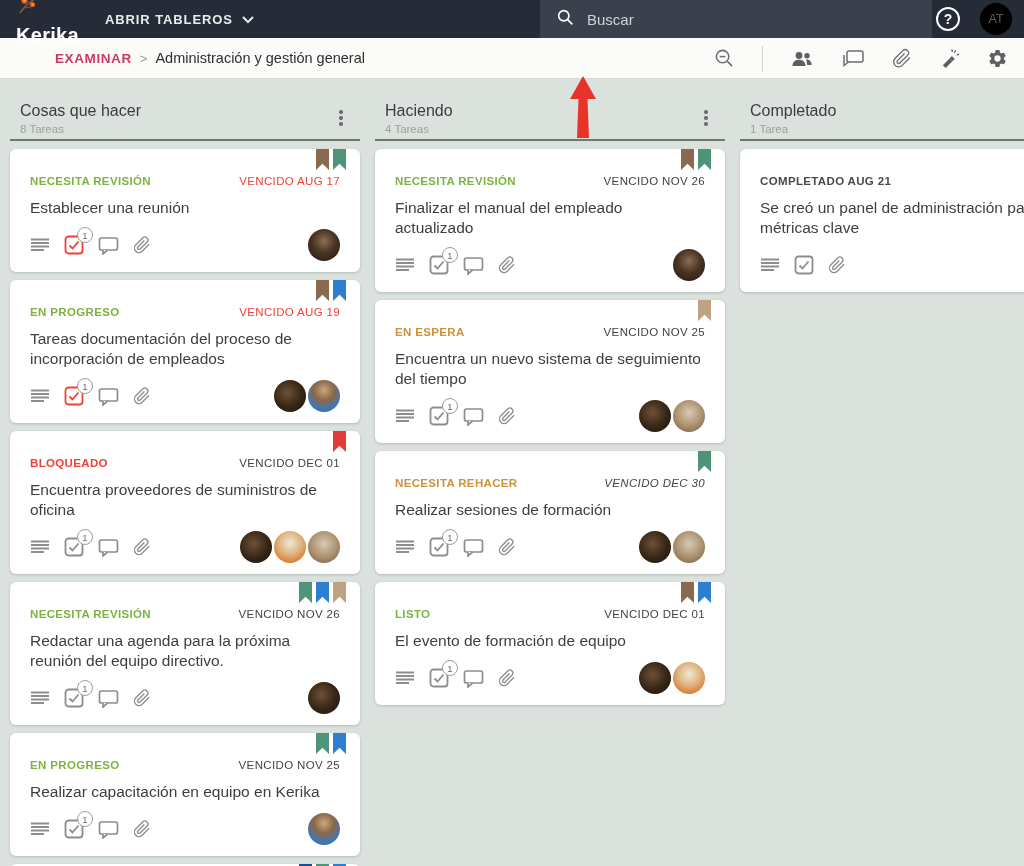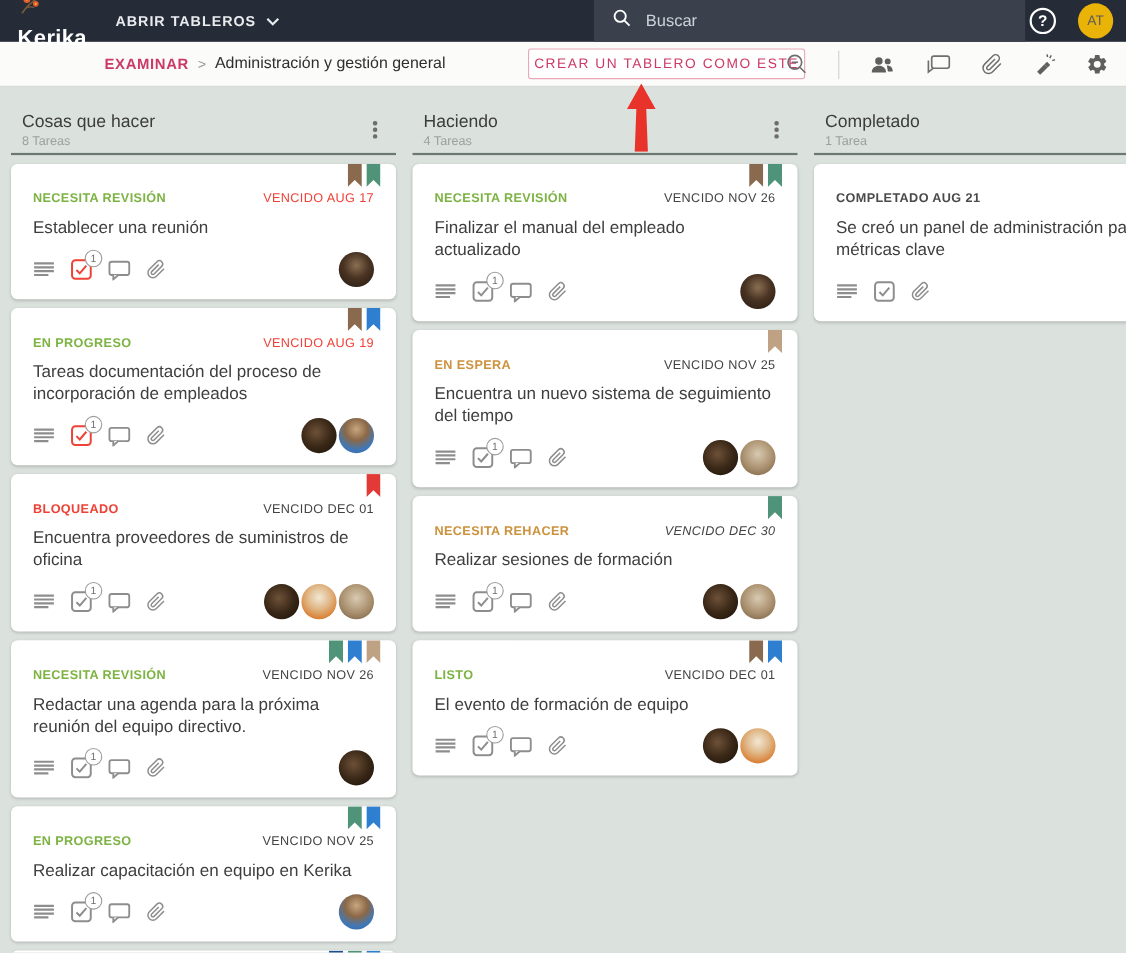--- a/index.html
+++ b/index.html
@@ -6,24 +6,24 @@
   html,body { width:1024px; height:866px; overflow:hidden; font-family:"Liberation Sans", sans-serif; background:#dbe2de; }
 
   
   .topbar { position:relative; height:38px; background:#262c37; display:flex; align-items:center; z-index:3; }
   .logo-wrap { display:flex; align-items:flex-start; gap:4px; margin-left:16px; cursor:pointer;flex-direction:column; }
   .logo-text { color:#ffffff; font-weight:bold; font-size:20px; letter-spacing:0.3px; }
   .open-boards { display:flex; align-items:center; gap:9px; margin-left:26px; color:#e9ebee; font-size:13px; font-weight:700; letter-spacing:0.9px; cursor:pointer; }
   .search-strip { position:absolute; left:540px; top:0; width:392px; height:38px; background:#3a414d; display:flex; align-items:center; padding-left:17px; cursor:text; }
   .search-text { color:#ced3d9; font-size:15px; margin-left:13px; }
   .help-btn { position:absolute; right:64px; top:7px; width:24px; height:24px; border:2px solid #ffffff; border-radius:50%; color:#ffffff; font-size:14px; font-weight:bold; display:flex; align-items:center; justify-content:center; cursor:pointer; }
-  .avatar-top { position:absolute; right:12px; top:3px; width:32px; height:32px; border-radius:50%; background:#eab308; color:#5c5c5c; font-size:12.5px; display:flex; align-items:center; justify-content:center; cursor:pointer; }
+  .avatar-top { position:absolute; right:12px; top:3px; width:32px; height:32px; border-radius:50%; background:#000000; color:#5c5c5c; font-size:12.5px; display:flex; align-items:center; justify-content:center; cursor:pointer; }
 
   
-  .toolbar { position:relative; height:41px; background:#fbfbf9; border-bottom:1px solid #d6d8d4; display:flex; align-items:center; z-index:2;padding-left:40px; }
+  .toolbar { position:relative; height:41px; background:#fbfbf9; border-bottom:1px solid #d6d8d4; display:flex; align-items:center; z-index:2; }
   .breadcrumb { margin-left:55px; display:flex; align-items:center; gap:8px; font-size:14px; }
   .crumb-root { font-size:13.5px; letter-spacing:0.6px; font-weight:600; cursor:pointer; }
   .crumb-sep { color:#9a9a9a; font-size:13px; }
   .crumb-title { color:#2f2f2f; font-size:14.5px; }
   .create-btn { position:absolute; left:480px; top:6px; width:252px; height:28px; background:#ffffff; border:1px solid #e9a7ba; border-radius:3px; font-size:12.5px; letter-spacing:1.4px; font-family:"Liberation Sans",sans-serif; cursor:pointer; }
   .toolbar-icons { position:absolute; right:16px; top:0; height:41px; display:flex; align-items:center; gap:27px; }
   .tb-icon { display:inline-flex; cursor:pointer; }
   .tb-divider { width:1px; height:26px; background:#d2d2d0; }
 
   
@@ -102,21 +102,20 @@
     <span>AT</span>
   </div>
 </div>
 
 <div class="toolbar">
   <div class="breadcrumb">
     <span class="crumb-root" id="crumb-root" style="color: rgb(203, 58, 102);">EXAMINAR</span>
     <span class="crumb-sep">&gt;</span>
     <span class="crumb-title">Administración y gestión general</span>
   </div>
-  <button class="create-btn" id="create-btn" style="color: rgb(203, 58, 102);">CREAR UN TABLERO COMO ESTE</button>
   <div class="toolbar-icons">
     <span class="tb-icon">
       <svg width="21" height="21" viewBox="0 0 22 22">
           <circle cx="9" cy="9" r="6.5" stroke="#6e6e6e" stroke-width="1.6" fill="none"></circle>
           <line x1="6" y1="9" x2="12" y2="9" stroke="#6e6e6e" stroke-width="1.6"></line>
           <line x1="14" y1="14" x2="19" y2="19" stroke="#6e6e6e" stroke-width="1.6"></line>
         </svg>
     </span>
     <span class="tb-divider"></span>
     <span class="tb-icon">

